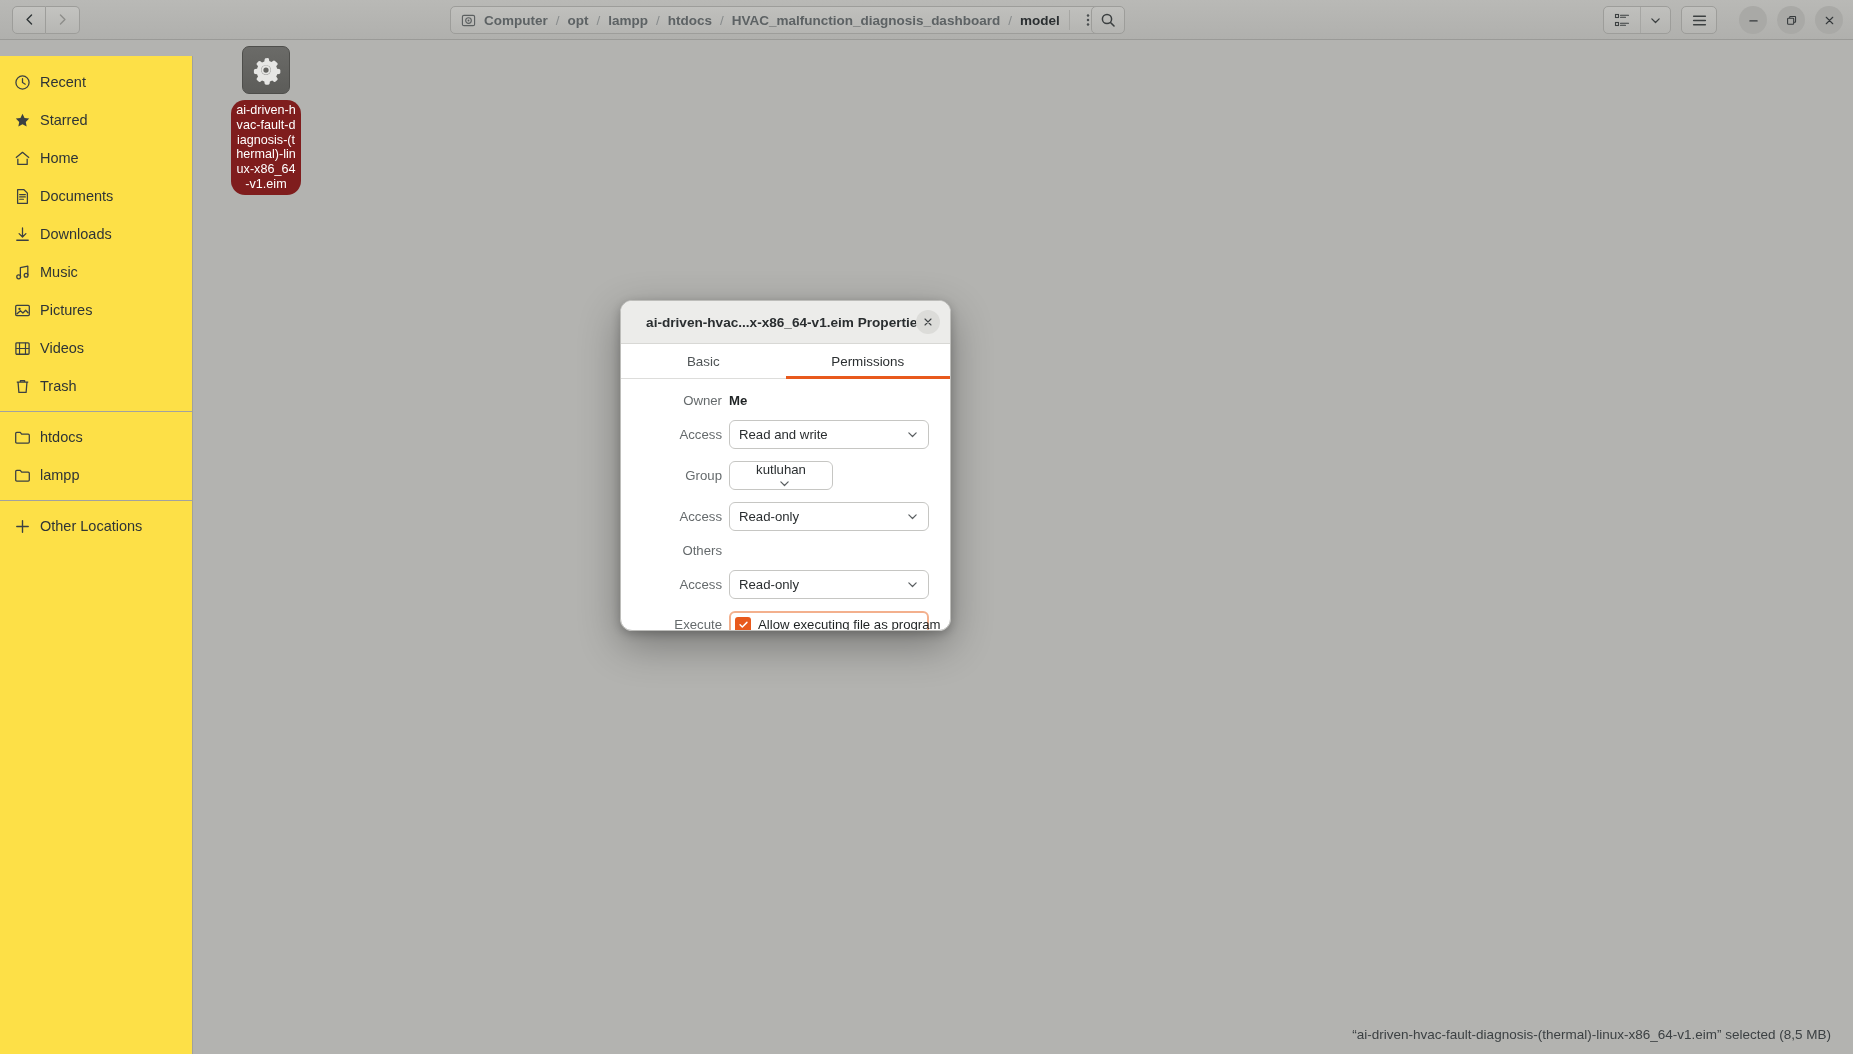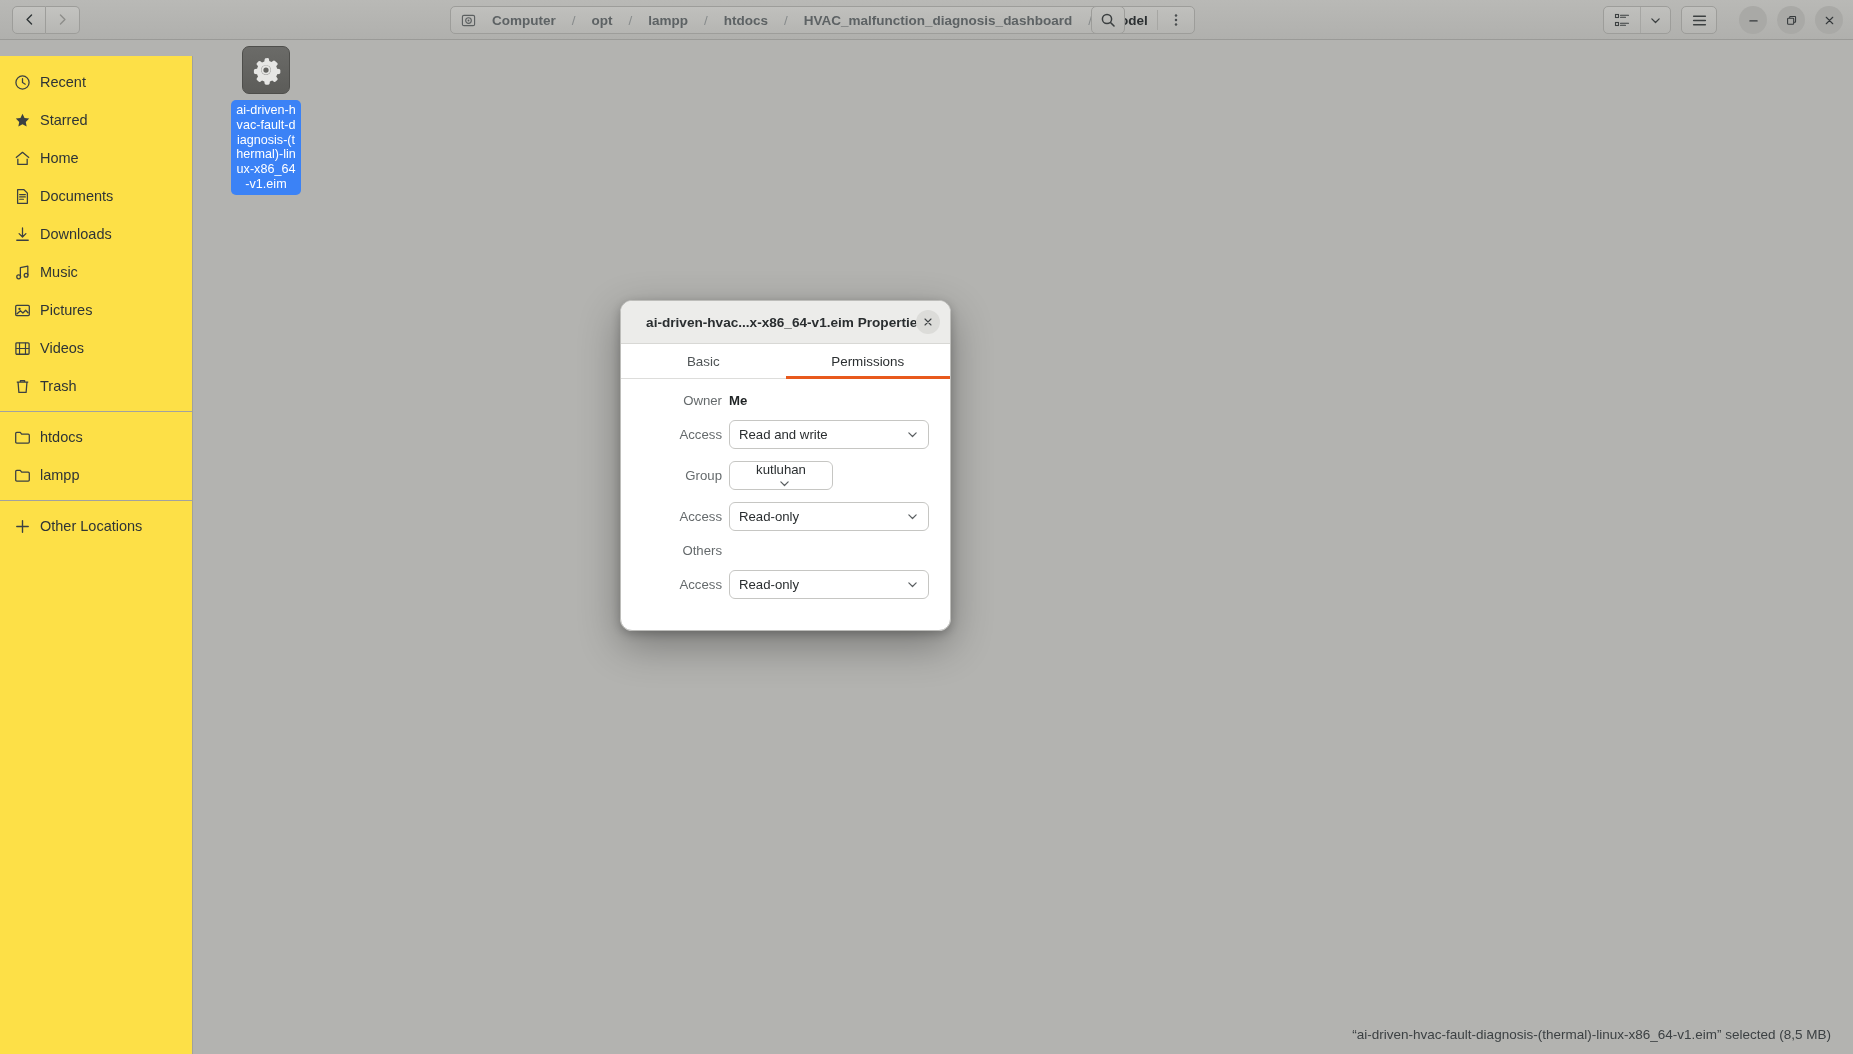--- a/index.html
+++ b/index.html
@@ -34,21 +34,21 @@
     position: absolute; left: 450px; top: 6px;
     height: 28px;
     display: flex; align-items: stretch;
     border: 1px solid #9d9d9a; border-radius: 5px;
     background: linear-gradient(to bottom,#c0c0bd,#b5b5b2);
     overflow: hidden;
   }
   .crumbs {
     display: flex; align-items: center;
     padding: 0 8px 0 10px;
-    gap: 8px;
+    gap: 0px;
   }
   .crumb-icon { margin-right: 7px; display: flex; align-items: center; color:#5b5f60; }
   .crumb {
     font-size: 13.5px; color: #5d6264; font-weight: bold;
     padding: 0 1px; white-space: nowrap;
   }
   .crumb.cur { color: #2b2f31; }
   .sep { font-size: 13.5px; color: #878b8c; padding: 0 7px; }
   .hdr-split { width:1px; background:#a6a6a3; margin:3px 0;}
   .path-act {
@@ -96,22 +96,22 @@
   .filearea { position:absolute; top:40px; left:194px; width:1659px; height:975px; }
   .fileitem { position:absolute; left:22px; top:6px; width:100px; display:flex; flex-direction:column; align-items:center;}
   .file-icon {
     width: 48px; height: 48px; border-radius: 7px;
     background: linear-gradient(to bottom,#6b6b68,#5c5c59);
     border: 1px solid #4e4e4b;
     display:flex; align-items:center; justify-content:center;
   }
   .file-label {
     margin-top: 6px;
-    background: #3b82f6; color: #ffffff;
-    border-radius: 5px;
+    background: #7f1d1d; color: #ffffff;
+    border-radius: 14px;
     font-size: 12.6px; line-height: 14.8px;
     padding: 3px 5px; text-align: center;
     width: 70px; word-break: break-all;
   }
 
   
   .statusbar {
     position:absolute; bottom:0; left:194px; width:1659px; height:39px;
     background:#b3b3b0; display:flex; align-items:center; justify-content:flex-end;text-align:right;
   }
@@ -484,15 +484,26 @@
       <div class="select wide">
         <span>Read-only</span>
         <span class="chev">
           <svg width="13" height="13" viewBox="0 0 16 16">
               <path d="M3.5 6 8 10.5 12.5 6" fill="none" stroke="currentColor" stroke-width="1.5" stroke-linecap="round" stroke-linejoin="round"></path>
             </svg>
         </span>
       </div>
     </div>
 
+    <div class="row">
+      <div class="lbl">Execute</div>
+      <div class="checkrow">
+        <span class="cbox">
+          <svg width="11" height="11" viewBox="0 0 16 16">
+              <path d="M3 8.3 6.3 11.6 13 4.9" fill="none" stroke="#ffffff" stroke-width="2.1" stroke-linecap="round" stroke-linejoin="round"></path>
+            </svg>
+        </span>
+        <span class="cbox-lbl">Allow executing file as program</span>
+      </div>
+    </div>
 
   </div>
 </div>
 
 </body></html>

